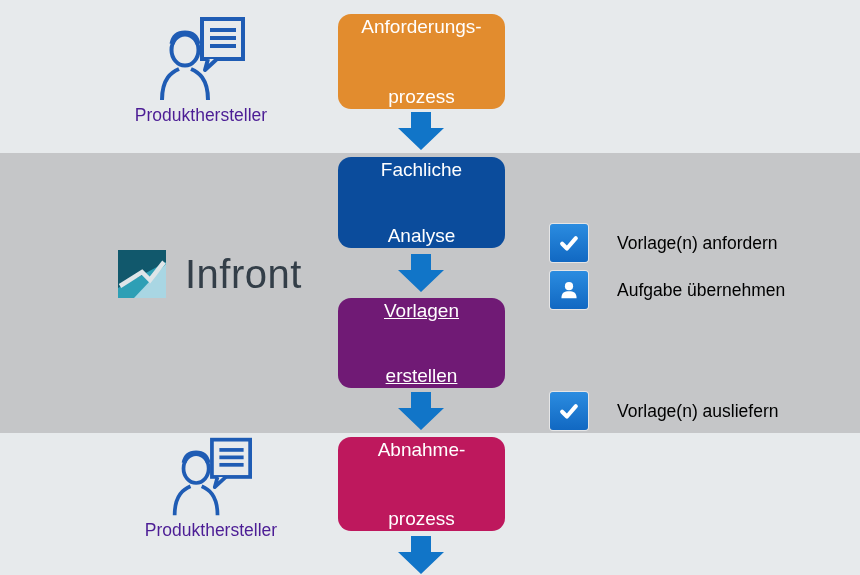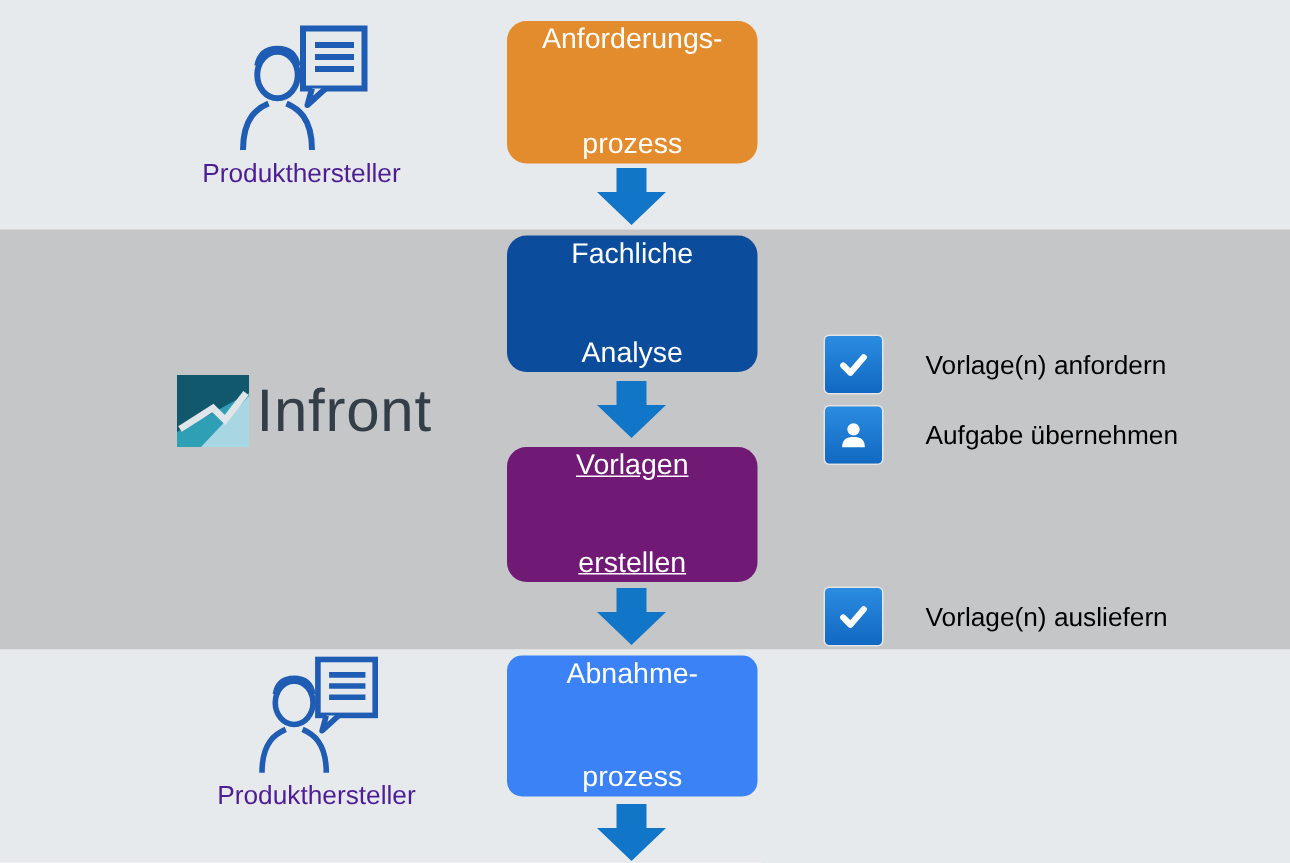--- a/index.html
+++ b/index.html
@@ -23,21 +23,21 @@
   .arrow-2{top:254px;}
   .arrow-3{top:392px;}
   .arrow-4{top:536px;}
 
   .persona{position:absolute;width:180px;display:flex;flex-direction:column;align-items:center;}
   .persona-top{left:111px;top:14px;}
   .persona-bottom{left:121px;top:435px;}
   .persona-label{margin-top:3px;font-size:17.5px;color:#4c1d95;white-space:nowrap;}
 
   .brand{position:absolute;left:118px;top:250px;height:48px;display:flex;align-items:center;}
-  .brand-word{margin-left:5px;font-size:40px;font-weight:400;color:#333E48;letter-spacing:0.5px;}
+  .brand-word{margin-left:19px;font-size:40px;font-weight:400;color:#333E48;letter-spacing:0.5px;}
 
   .task-row{position:absolute;left:550px;height:38px;display:flex;align-items:center;gap:16px;}
   .task-1{top:224px;}
   .task-2{top:271px;}
   .task-3{top:392px;}
   .task-icon{width:38px;height:38px;border-radius:3px;flex:0 0 auto;
              background:linear-gradient(180deg,#2B8CE0 0%,#1168C2 100%);
              display:flex;align-items:center;justify-content:center;
              box-shadow:0 0 0 1px rgba(255,255,255,0.55);}
   .task-label{margin-left:13px;font-size:17.5px;color:#000000;white-space:nowrap;}
@@ -100,21 +100,21 @@
     <span>prozess</span>
   </div>
   <div class="step step-2" style="background: rgb(11, 76, 156);">
     <span>Fachliche</span>
     <span>Analyse</span>
   </div>
   <div class="step step-3" style="background: #701a75; text-decoration: underline;">
     <span>Vorlagen</span>
     <span>erstellen</span>
   </div>
-  <div class="step step-4" style="background: #3b82f6; border-radius: 10px;">
+  <div class="step step-4" style="background: #be185d;">
     <span>Abnahme-</span>
     <span>prozess</span>
   </div>
 
   <svg class="flow-arrow arrow-1" viewBox="0 0 46 38">
     <polygon points="13,0 33,0 33,16 46,16 23,38 0,16 13,16" fill="#1175C8"></polygon>
   </svg>
   <svg class="flow-arrow arrow-2" viewBox="0 0 46 38">
     <polygon points="13,0 33,0 33,16 46,16 23,38 0,16 13,16" fill="#1175C8"></polygon>
   </svg>

